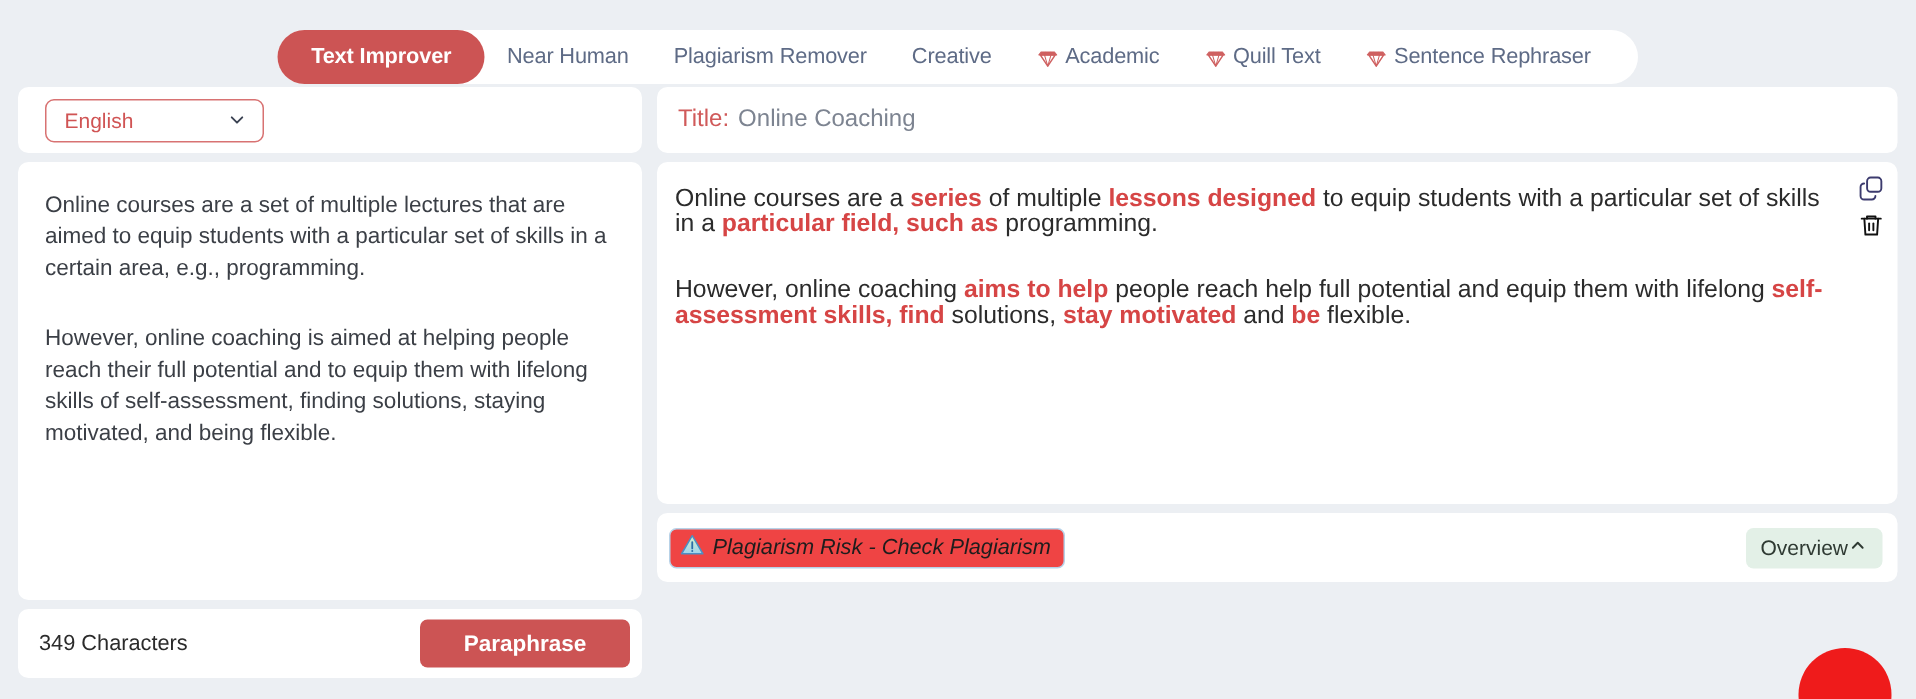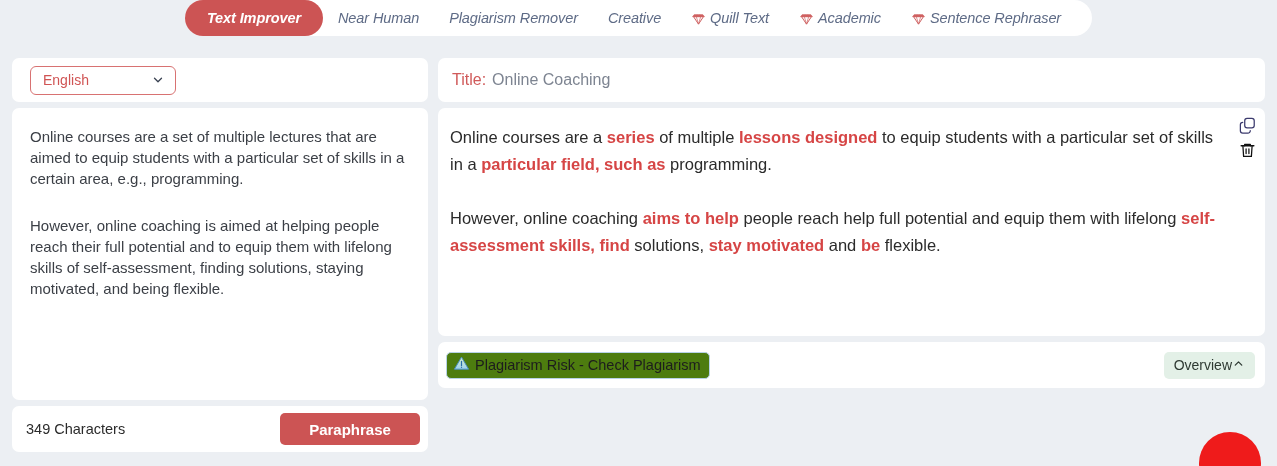--- a/index.html
+++ b/index.html
@@ -17,23 +17,22 @@
   }
 
   
   .tabbar-wrap {
     position: absolute;
     left: 0; top: 0;
     width: 1277px;
     height: 56px;
     background: #eceff3;
     display: flex;
-    align-items: flex-start;
+    align-items: flex-end;
     justify-content: center;
-    font-style: italic;
   }
   .tabbar {
     background: #ffffff;
     border-radius: 28px;
     height: 36px;
     display: flex;
     align-items: center;
     padding: 0 16px 0 0;
     box-shadow: 0 0 0 0 rgba(0,0,0,0);
   }
@@ -121,21 +120,21 @@
     color: #3b3f46;
     overflow: hidden;
   }
   .editor-left p + p { margin-top: 26px; }
 
   .editor-right {
     margin-top: 6px;
     height: 228px;
     padding: 16px 40px 0 12px;
     font-size: 16.5px;
-    line-height: 27px;
+    line-height: 17px;
     color: #2b2b2b;
     position: relative;
     overflow: hidden;
   }
   .editor-right p + p { margin-top: 27px; }
   .hl { color: #d64545; font-weight: bold; }
 
   .side-actions {
     position: absolute;
     right: 8px; top: 8px;
@@ -175,28 +174,29 @@
     display: flex;
     align-items: center;
     justify-content: space-between;
     padding: 0 10px 0 8px;
   }
   .plag-badge {
     display: inline-flex;
     align-items: center;
     gap: 5px;
     border: 1px solid #b7d2e8;
-    background: #4d7c0f;
+    background: #ef4444;
     border-radius: 5px;
     height: 27px;
     padding: 0 8px 0 6px;
     font-size: 14.5px;
     color: #1d1d1d;
     cursor: pointer;
     white-space: nowrap;
+    font-style: italic;
   }
   .overview-btn {
     display: inline-flex;
     align-items: center;
     gap: 0;
     background: #e3f0e7;
     border-radius: 5px;
     height: 27px;
     padding: 0 10px;
     font-size: 14px;
@@ -234,31 +234,31 @@
         <span>Creative</span>
       </div>
       <div class="tab">
         <span class="gem-icon">
           <svg width="15" height="15" viewBox="0 0 24 24">
             <path d="M4 9 L12 21 L20 9 Z" fill="none" stroke="#cf6161" stroke-width="1.6" stroke-linejoin="round"></path>
             <path d="M2.5 9 h19 l-2.6 -3.2 h-13.8 Z" fill="#cf6161" stroke="#cf6161" stroke-width="1.1" stroke-linejoin="round"></path>
             <path d="M8.5 9 L12 21 M15.5 9 L12 21 M8.5 9 L9.8 5.8 M15.5 9 L14.2 5.8" fill="none" stroke="#cf6161" stroke-width="1.1"></path>
           </svg>
         </span>
-        <span>Quill Text</span>
+        <span>Academic</span>
       </div>
       <div class="tab">
         <span class="gem-icon">
           <svg width="15" height="15" viewBox="0 0 24 24">
             <path d="M4 9 L12 21 L20 9 Z" fill="none" stroke="#cf6161" stroke-width="1.6" stroke-linejoin="round"></path>
             <path d="M2.5 9 h19 l-2.6 -3.2 h-13.8 Z" fill="#cf6161" stroke="#cf6161" stroke-width="1.1" stroke-linejoin="round"></path>
             <path d="M8.5 9 L12 21 M15.5 9 L12 21 M8.5 9 L9.8 5.8 M15.5 9 L14.2 5.8" fill="none" stroke="#cf6161" stroke-width="1.1"></path>
           </svg>
         </span>
-        <span>Academic</span>
+        <span>Quill Text</span>
       </div>
       <div class="tab">
         <span class="gem-icon">
           <svg width="15" height="15" viewBox="0 0 24 24">
             <path d="M4 9 L12 21 L20 9 Z" fill="none" stroke="#cf6161" stroke-width="1.6" stroke-linejoin="round"></path>
             <path d="M2.5 9 h19 l-2.6 -3.2 h-13.8 Z" fill="#cf6161" stroke="#cf6161" stroke-width="1.1" stroke-linejoin="round"></path>
             <path d="M8.5 9 L12 21 M15.5 9 L12 21 M8.5 9 L9.8 5.8 M15.5 9 L14.2 5.8" fill="none" stroke="#cf6161" stroke-width="1.1"></path>
           </svg>
         </span>
         <span>Sentence Rephraser</span>

